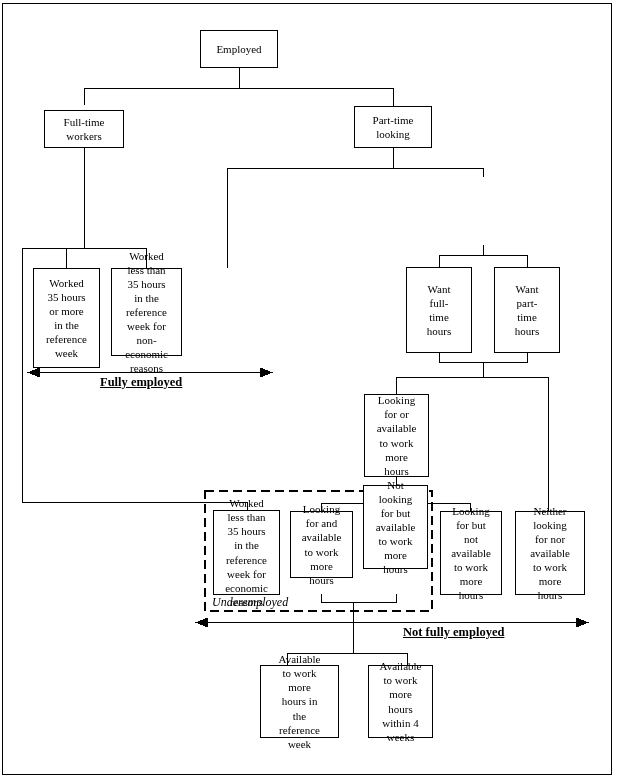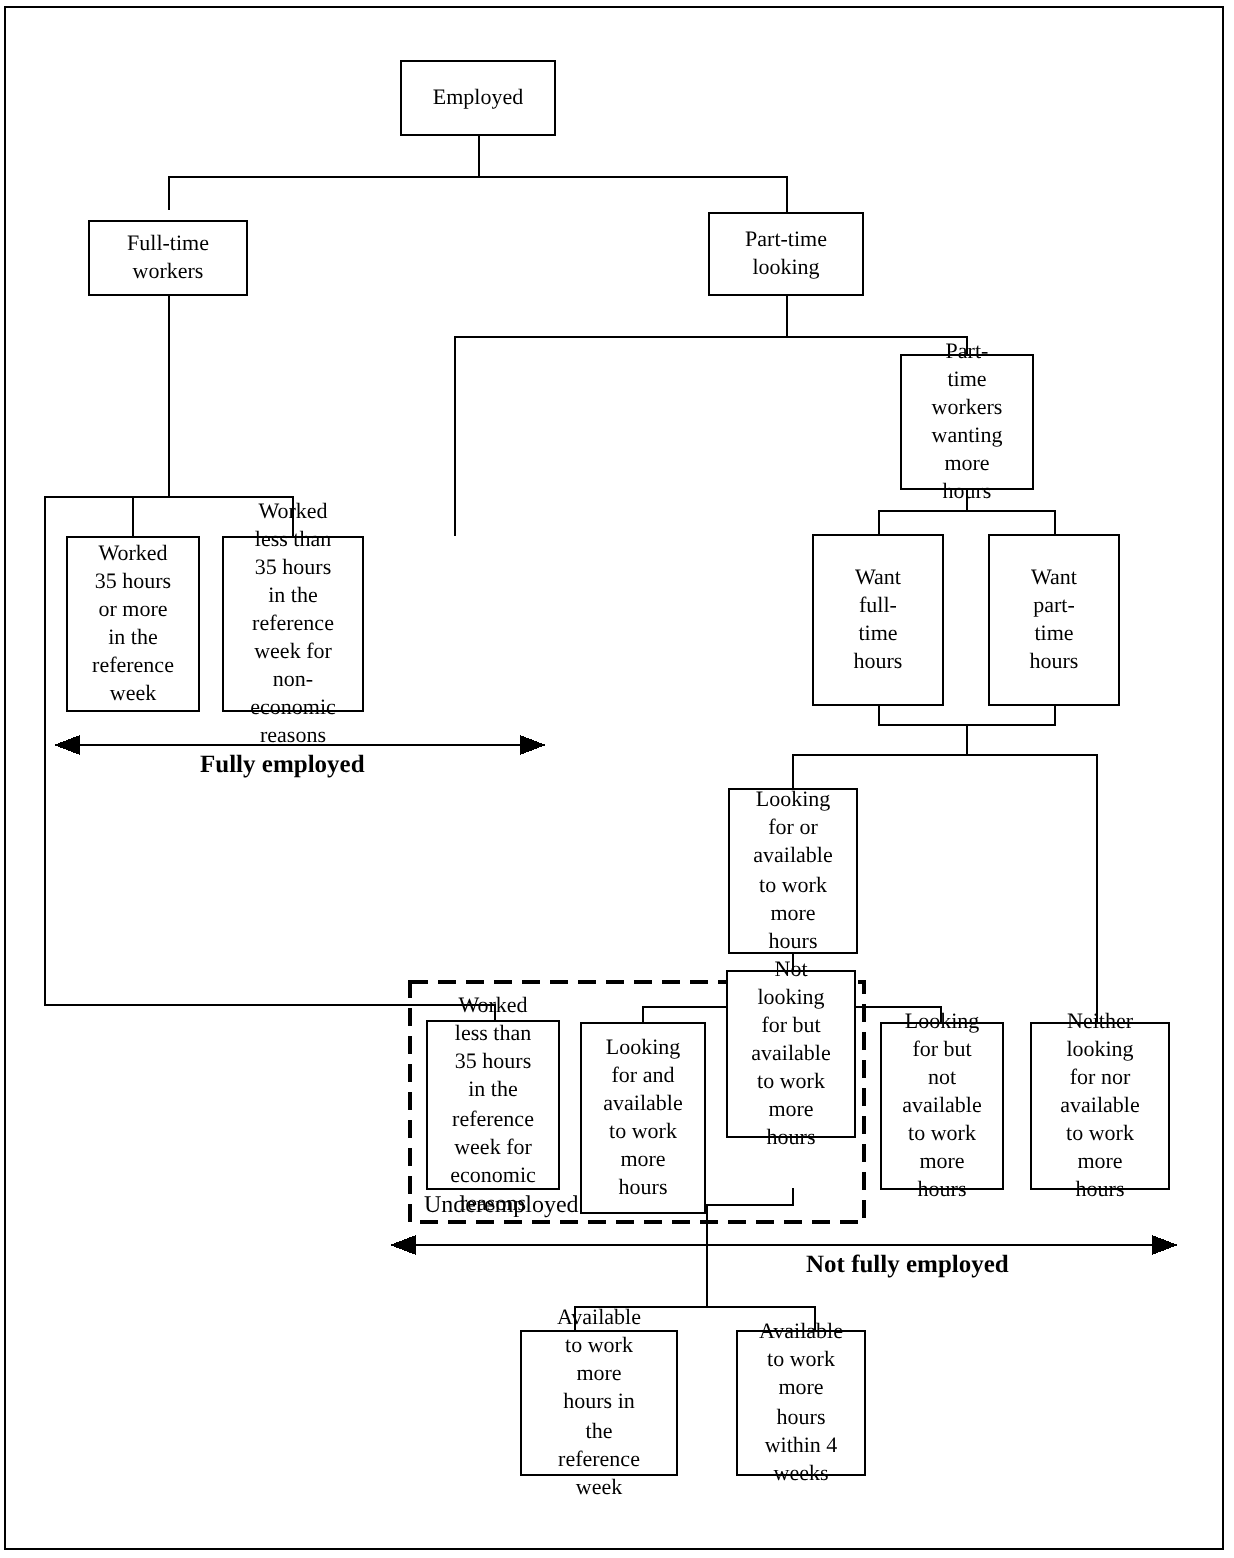--- a/index.html
+++ b/index.html
@@ -36,23 +36,25 @@
     font-size: 11px;
     line-height: 1.28;
     padding: 15px;
   }
   .arrow-label {
     position: absolute;
     font-weight: bold;
     font-size: 12.5px;
     text-align: center;
     white-space: nowrap;
+    text-decoration: underline;
   }
   .group-label {
     position: absolute;
+    font-style: italic;
     font-size: 12px;
     white-space: nowrap;
   }
 </style>
 </head>
 <body>
 
 <div id="canvas">
 
   <div id="page-border"></div>
@@ -121,36 +123,35 @@
       <polygon points="589,622.5 576,617.5 576,627.5" fill="#000000" stroke="none"></polygon>
     </g>
   </svg>
 
   <div class="node" style="left:200px;top:30px;width:78px;height:38px">Employed</div>
 
   <div class="node" style="left:44px;top:110px;width:80px;height:38px">Full-time workers</div>
 
   <div class="node" style="left:354px;top:106px;width:78px;height:42px">Part-time looking</div>
 
-  <div class="node" style="left:450px;top:177px;width:67px;height:68px">Part-time workers wanting more hours</div>
 
-  <div class="node" style="left:33px;top:268px;width:67px;height:88px">Worked 35 hours or more in the reference week</div>
+  <div class="node" style="left:33px;top:268px;width:67px;height:100px">Worked 35 hours or more in the reference week</div>
 
   <div class="node" style="left:111px;top:268px;width:71px;height:88px">Worked less than 35 hours in the reference week for non-economic reasons</div>
 
 
   <div class="node" style="left:406px;top:267px;width:66px;height:86px">Want full-time hours</div>
 
   <div class="node" style="left:364px;top:394px;width:65px;height:83px">Looking for or available to work more hours</div>
 
   <div class="node" style="left:494px;top:267px;width:66px;height:86px">Want part-time hours</div>
 
   <div class="node" style="left:213px;top:510px;width:67px;height:85px">Worked less than 35 hours in the reference week for economic reasons</div>
 
-  <div class="node" style="left:290px;top:511px;width:63px;height:96px">Looking for and available to work more hours</div>
+  <div class="node" style="left:290px;top:511px;width:63px;height:67px">Looking for and available to work more hours</div>
 
   <div class="node" style="left:363px;top:485px;width:65px;height:84px">Not looking for but available to work more hours</div>
 
   <div class="node" style="left:440px;top:511px;width:62px;height:84px">Looking for but not available to work more hours</div>
 
   <div class="node" style="left:515px;top:511px;width:70px;height:84px">Neither looking for nor available to work more hours</div>
 
   <div class="node" style="left:260px;top:665px;width:79px;height:73px">Available to work more hours in the reference week</div>
 
   <div class="node" style="left:368px;top:665px;width:65px;height:73px">Available to work more hours within 4 weeks</div>

